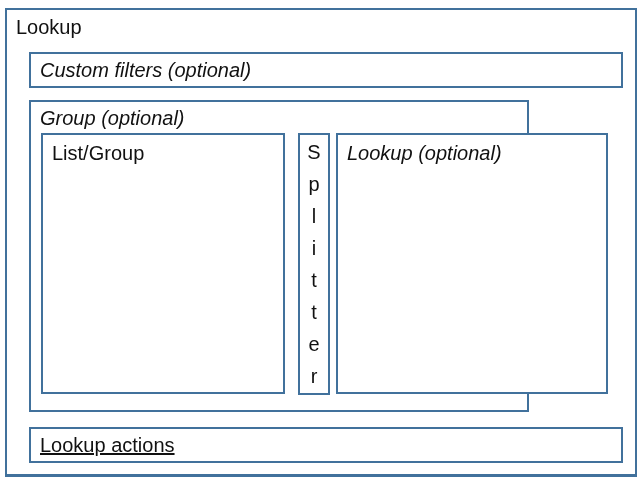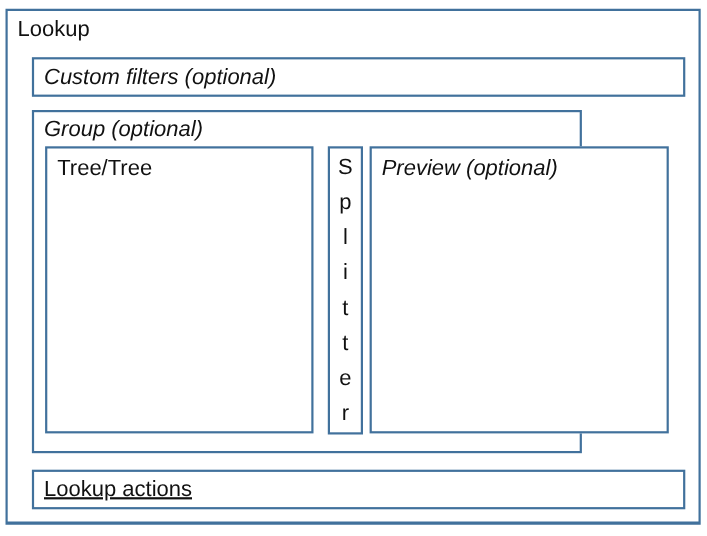--- a/index.html
+++ b/index.html
@@ -112,38 +112,38 @@
     <div class="outer-title">Lookup</div>
 
     <div class="box filters-box">
       <span class="label-20 italic">Custom filters (optional)</span>
     </div>
 
     <div class="box group-box">
       <div class="group-title">Group (optional)</div>
 
       <div class="box list-box">
-        <div class="pane-label">Tree/Tree</div>
+        <div class="pane-label">List/Group</div>
       </div>
 
       <div class="box splitter-box">
         <div class="splitter-text">
             <div>S</div>
             <div>p</div>
             <div>l</div>
             <div>i</div>
             <div>t</div>
             <div>t</div>
             <div>e</div>
             <div>r</div>
           </div>
       </div>
 
       <div class="box preview-box">
-        <div class="pane-label italic">Preview (optional)</div>
+        <div class="pane-label italic">Lookup (optional)</div>
       </div>
     </div>
 
     <div class="box actions-box">
       <span class="label-20">Lookup actions</span>
     </div>
 
   </div>
 </div>
 

